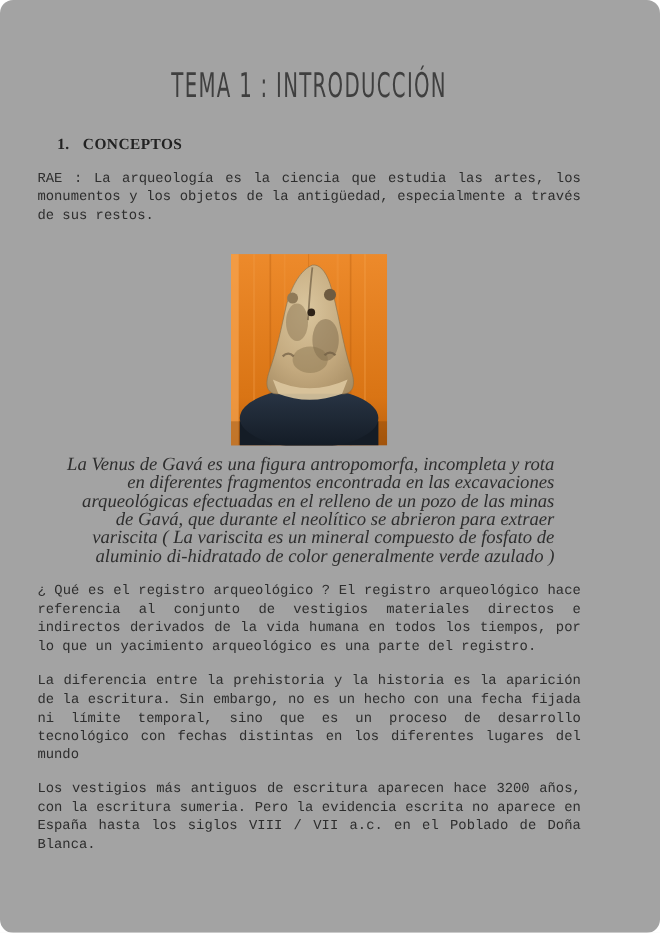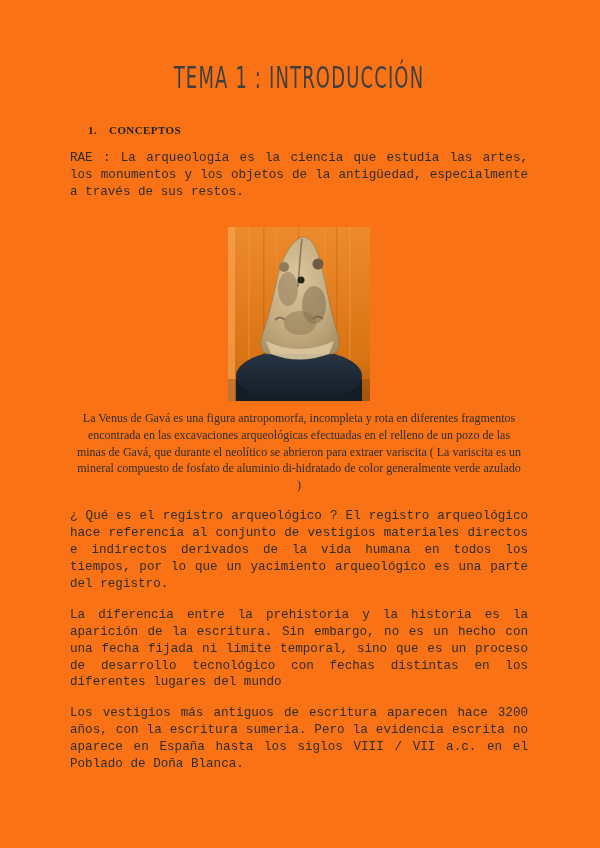--- a/index.html
+++ b/index.html
@@ -1,26 +1,27 @@
 <!DOCTYPE html>
 <html><head>
 <meta charset="utf-8">
 <style>
   html, body { margin: 0; padding: 0; background: #ffffff; }
   .page {
     position: relative;
     width: 600px;
     height: 848px;
     margin: 0 auto;
-    background: #f97316;
+    background: #a3a3a3;
     box-sizing: border-box;
-    padding: 58px 72px 20px 70px;
+    padding: 58px 72px 20px 34px;
     font-family: "Liberation Serif", "DejaVu Serif", serif;
     color: #2e2e2e;
     overflow: hidden;
+    border-radius: 12px;
   }
   .doc-title {
     margin: 0 0 0 0;
     text-align: center;
     height: 40px;
     line-height: 38px;
     white-space: nowrap;
   }
   .doc-title .condensed {
     display: inline-block;
@@ -28,21 +29,21 @@
     transform-origin: center;
     font-family: "DejaVu Sans", "Liberation Sans", sans-serif;
     font-weight: 400;
     font-size: 31px;
     letter-spacing: 2px;
     color: #3f3f3f;
   }
   .section-heading {
     margin: 26px 0 0 18px;
     font-weight: bold;
-    font-size: 11px;
+    font-size: 14px;
     letter-spacing: 0.4px;
     color: #222222;
   }
   .section-heading .hnum { margin-right: 12px; }
   p.body {
     margin: 14px 0 0 0;
     font-size: 12.6px;
     line-height: 16.9px;
     text-align: justify;
     color: #2e2e2e;
@@ -51,24 +52,25 @@
   figure.artifact {
     margin: 26px auto 0 auto;
     width: 142px;
     height: 174px;
     padding: 0;
   }
   figure.artifact svg { display: block; width: 142px; height: 174px; }
   p.caption {
     margin: 9px auto 0 auto;
     width: 446px;
-    font-size: 12px;
+    font-size: 17px;
     line-height: 16.9px;
-    text-align: center;
+    text-align: right;
     color: #2e2e2e;
+    font-style: italic;
   }
   .sp-before-h2 { margin-top: 12px; }
 </style>
 </head>
 <body>
 
 <div class="page">
 
   <h1 class="doc-title"><span class="condensed">TEMA 1 : INTRODUCCIÓN</span></h1>
 

